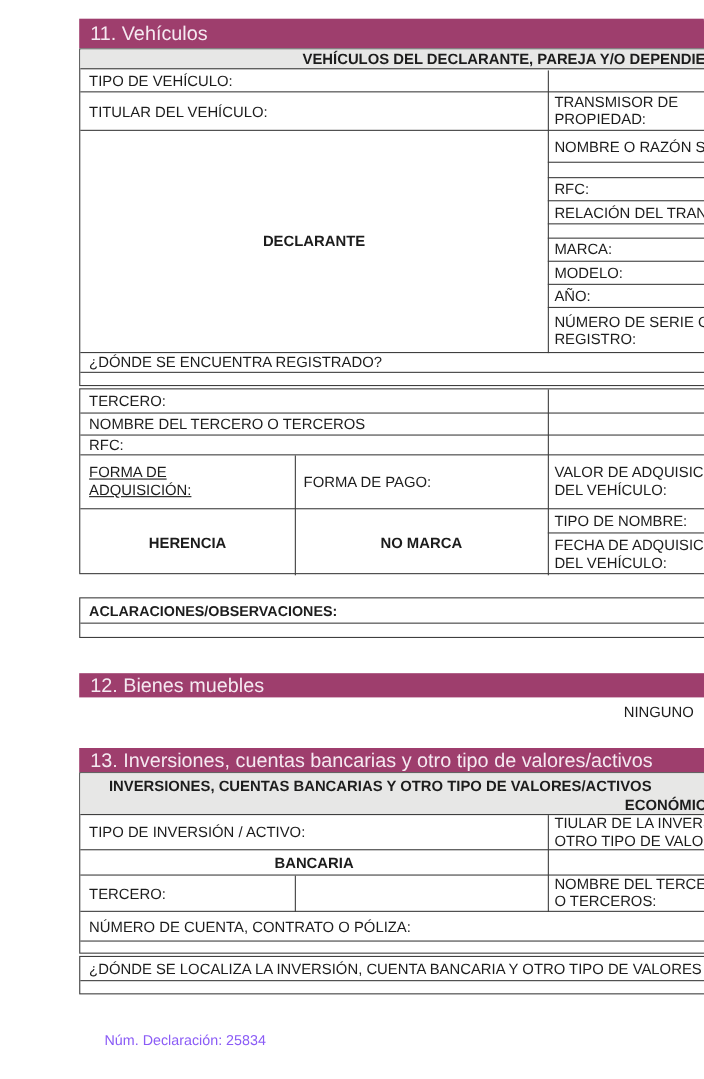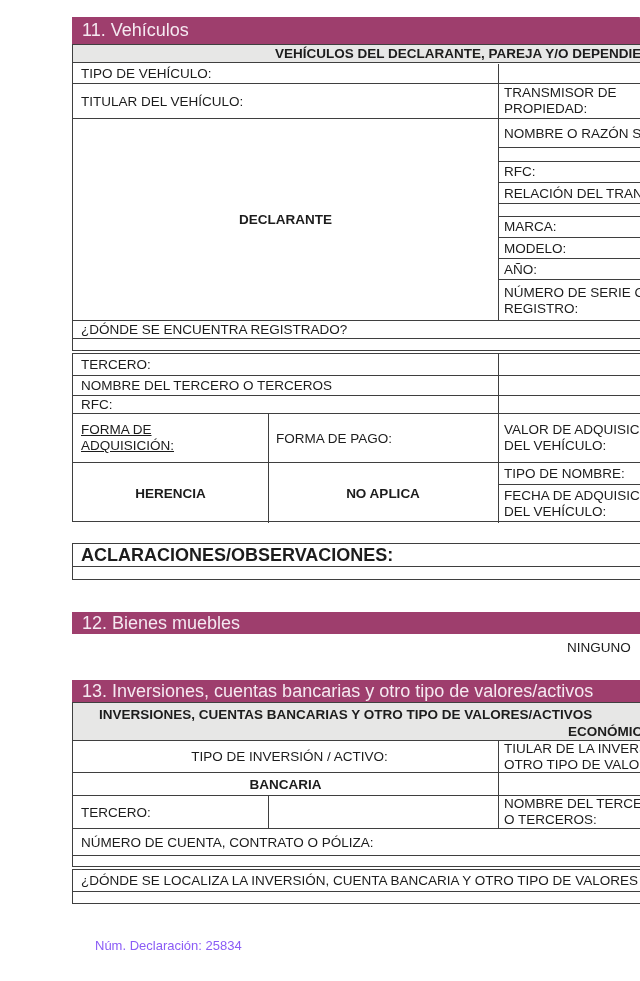--- a/index.html
+++ b/index.html
@@ -108,36 +108,36 @@
         <span class="lbl">FORMA DE PAGO:</span>
       </div>
       <div class="abs stack lbl" style="left:425px;right:0;top:0;bottom:0;">
         <span>VALOR DE ADQUISICIÓN</span>
         <span>DEL VEHÍCULO:</span>
       </div>
     </div>
 
     <div class="row" style="top:109px;height:60px;">
       <div class="abs center bold lbl" style="left:0;top:0;bottom:0;width:195px;">HERENCIA</div>
-      <div class="abs center bold lbl" style="left:195px;top:0;bottom:0;width:230px;">NO APLICA</div>
+      <div class="abs center bold lbl" style="left:195px;top:0;bottom:0;width:230px;">NO MARCA</div>
       <div class="abs bb cellc" style="left:425px;right:0;top:0;height:22px;padding-left:6px;">
         <span class="lbl">TIPO DE NOMBRE:</span>
       </div>
       <div class="abs stack lbl" style="left:425px;right:0;top:22px;bottom:0;">
         <span>FECHA DE ADQUISICIÓN</span>
         <span>DEL VEHÍCULO:</span>
       </div>
     </div>
     <div class="vdiv" style="left:425px;top:0;height:169px;"></div>
     <div class="vdiv" style="left:195px;top:60px;height:109px;"></div>
   </div>
 
   <div class="tbl" style="top:543px;height:37px;">
     <div class="row bb cellc" style="top:0;height:23px;">
-      <span class="bold" style="font-size:18px;white-space:nowrap;">ACLARACIONES/OBSERVACIONES:</span>
+      <span class="bold" style="font-size:13px;white-space:nowrap;">ACLARACIONES/OBSERVACIONES:</span>
     </div>
     <div class="row" style="top:23px;height:14px;"></div>
   </div>
 
   <div class="bar" style="top:612px;height:22px;">
     <span>12. Bienes muebles</span>
   </div>
   <div class="abs" style="left:72px;top:639px;width:938px;height:16px;">
     <span class="lbl" style="position:absolute;left:495px;top:1px;">NINGUNO</span>
   </div>
@@ -147,21 +147,21 @@
   </div>
 
   <div class="tbl" style="top:702px;height:165px;">
 
     <div class="row bb gray" style="top:0;height:38px;">
       <div class="subhead-text" style="padding-left:26px;padding-top:3px;line-height:17px;">INVERSIONES, CUENTAS BANCARIAS Y OTRO TIPO DE VALORES/ACTIVOS</div>
       <div class="subhead-text" style="padding-left:495px;line-height:17px;">ECONÓMICOS</div>
     </div>
 
     <div class="row bb" style="top:38px;height:32px;">
-      <div class="abs cellc" style="left:0;top:0;bottom:0;width:425px;justify-content:center;">
+      <div class="abs cellc" style="left:0;top:0;bottom:0;width:425px;">
         <span class="lbl">TIPO DE INVERSIÓN / ACTIVO:</span>
       </div>
       <div class="abs stack lbl" style="left:425px;right:0;top:0;bottom:0;">
         <span>TIULAR DE LA INVERSIÓN,</span>
         <span>OTRO TIPO DE VALORES</span>
       </div>
     </div>
 
     <div class="row bb" style="top:70px;height:23px;">
       <div class="abs center bold lbl" style="left:0;top:0;bottom:0;width:425px;">BANCARIA</div>

